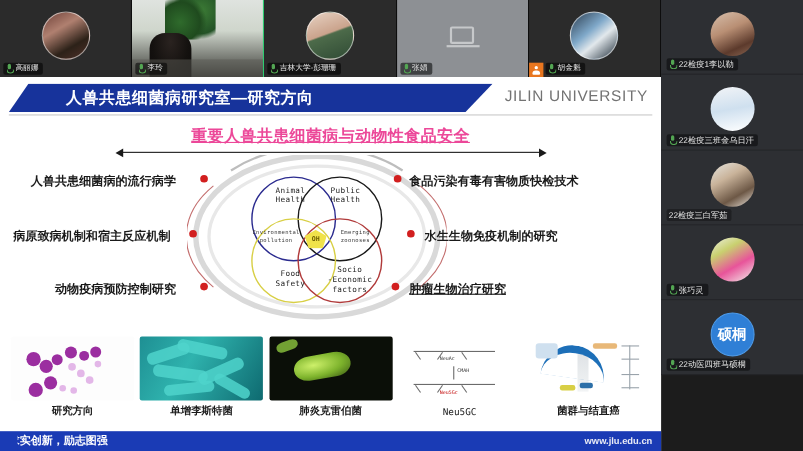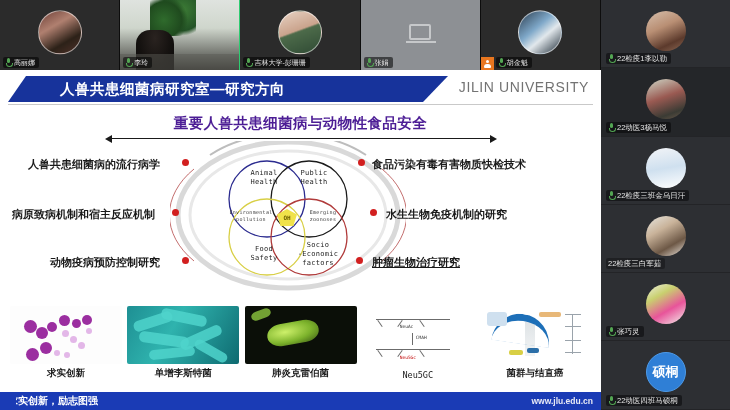--- a/index.html
+++ b/index.html
@@ -147,22 +147,23 @@
     position: absolute; right: 4px; top: 3px;
     color: #737373; font-size: 14px; letter-spacing: .6px;
   }
   .head-rule {
     position: absolute; left: 0; right: 0; top: 28px;
     height: 1px; background: #c9c9c9;
   }
 
   .sub-wrap { text-align:center; margin-top: 4px; position: relative; }
   .subtitle {
-    display:inline-block; color:#4c1d95; font-size:14.5px; font-weight:700;
+    display:inline-block; color:#ec4899; font-size:14.5px; font-weight:700;
     letter-spacing:.4px;
+    text-decoration:underline;
   }
   .arrowline {
     position: relative; width: 392px; height: 8px; margin: 2px auto 0 auto;
   }
   .arrowline .bar { position:absolute; left:6px; right:6px; top:3px; height:1.4px; background:#1a1a1a; }
   .arrowline .ar {
     position:absolute; top:0; width:0; height:0;
     border-top:4px solid transparent; border-bottom:4px solid transparent;
   }
   .arrowline .ar.l { left:0; border-right:7px solid #1a1a1a; }
@@ -407,21 +408,21 @@
           <span class="blob" style="left:72px;top:9px;width:10px;height:10px;"></span>
           <span class="blob" style="left:30px;top:36px;width:12px;height:12px;"></span>
           <span class="blob" style="left:16px;top:42px;width:13px;height:13px;"></span>
           <span class="blob pale" style="left:52px;top:24px;width:7px;height:7px;"></span>
           <span class="blob pale" style="left:60px;top:30px;width:7px;height:7px;"></span>
           <span class="blob pale" style="left:68px;top:36px;width:7px;height:7px;"></span>
           <span class="blob pale" style="left:76px;top:22px;width:6px;height:6px;"></span>
           <span class="blob pale" style="left:44px;top:44px;width:6px;height:6px;"></span>
           <span class="blob pale" style="left:54px;top:46px;width:6px;height:6px;"></span>
         </div>
-        <div class="caption">求实创新</div>
+        <div class="caption">研究方向</div>
       </div>
 
       <div class="imgcell">
         <div class="thumb th2">
           <span class="rod" style="left:6px; top:10px; width:40px;height:11px;transform:rotate(-18deg);"></span>
           <span class="rod" style="left:34px;top:6px;  width:46px;height:11px;transform:rotate(12deg);"></span>
           <span class="rod" style="left:12px;top:28px; width:50px;height:11px;transform:rotate(8deg);"></span>
           <span class="rod" style="left:52px;top:26px; width:44px;height:11px;transform:rotate(-24deg);"></span>
           <span class="rod" style="left:22px;top:42px; width:46px;height:10px;transform:rotate(-6deg);"></span>
           <span class="rod" style="left:66px;top:40px; width:36px;height:10px;transform:rotate(30deg);"></span>
@@ -482,27 +483,20 @@
   <div id="rail">
 
     <div class="rail-item">
       <div class="rail-av rav1"></div>
       <div class="rail-name">
         <span class="mic"></span>
         <span class="nm">22检疫1李以勒</span>
       </div>
     </div>
 
-    <div class="rail-item alt">
-      <div class="rail-av rav2"></div>
-      <div class="rail-name">
-        <span class="mic"></span>
-        <span class="nm">22动医3杨马悦</span>
-      </div>
-    </div>
 
     <div class="rail-item">
       <div class="rail-av rav3"></div>
       <div class="rail-name">
         <span class="mic"></span>
         <span class="nm">22检疫三班金乌日汗</span>
       </div>
     </div>
 
     <div class="rail-item">

